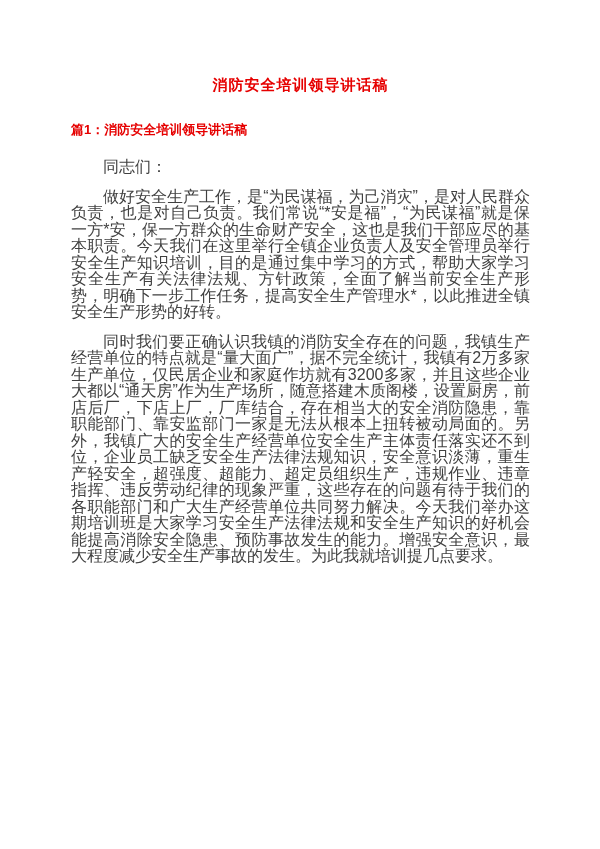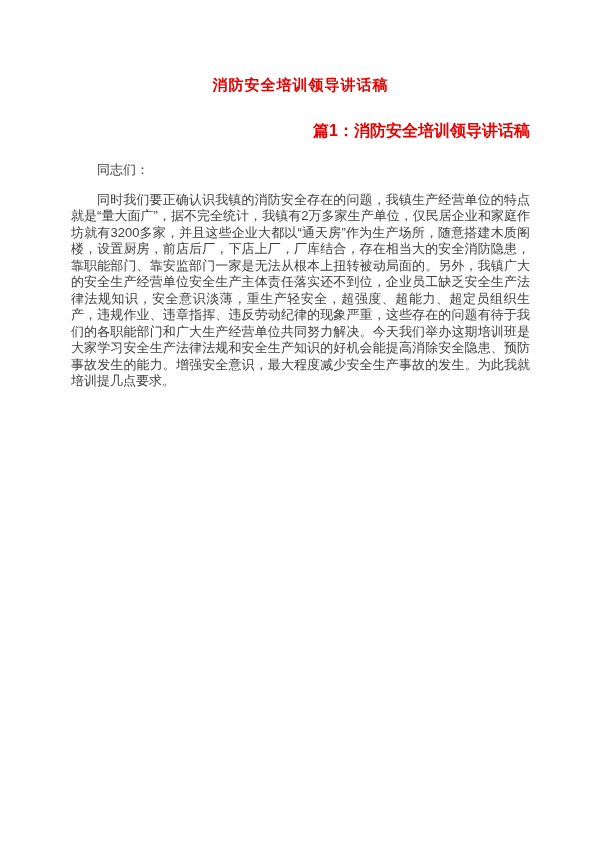--- a/index.html
+++ b/index.html
@@ -21,44 +21,45 @@
   .doc-title {
     margin: 0 0 26px 0;
     text-align: center;
     font-size: 15px;
     font-weight: bold;
     letter-spacing: 1px;
     color: var(--accent-red, #e60000);
   }
   .section-heading {
     margin: 0 0 20px 0;
-    text-align: right;
-    font-size: 16px;
+    text-align: left;
+    font-size: 13px;
     font-weight: bold;
     color: var(--accent-red, #e60000);
   }
   .doc-body {
     color: var(--body-text, #404040);
   }
   .para {
     margin: 0 0 13px 0;
-    font-size: 13px;
+    font-size: 16px;
     line-height: 16.5px;
     text-indent: 2em;
     text-align: justify;
     text-justify: inter-ideograph;
     word-break: break-all;
     color: var(--body-text, #404040);
   }
 </style>
 </head>
 <body>
 
 <div class="page">
   <h1 class="doc-title">消防安全培训领导讲话稿</h1>
 
   <h2 class="section-heading">篇1：消防安全培训领导讲话稿</h2>
 
   <div class="doc-body">
     <p class="para">同志们：</p>
+    <p class="para">做好安全生产工作，是“为民谋福，为己消灾”，是对人民群众负责，也是对自己负责。我们常说“*安是福”，“为民谋福”就是保一方*安，保一方群众的生命财产安全，这也是我们干部应尽的基本职责。今天我们在这里举行全镇企业负责人及安全管理员举行安全生产知识培训，目的是通过集中学习的方式，帮助大家学习安全生产有关法律法规、方针政策，全面了解当前安全生产形势，明确下一步工作任务，提高安全生产管理水*，以此推进全镇安全生产形势的好转。</p>
     <p class="para">同时我们要正确认识我镇的消防安全存在的问题，我镇生产经营单位的特点就是“量大面广”，据不完全统计，我镇有2万多家生产单位，仅民居企业和家庭作坊就有3200多家，并且这些企业大都以“通天房”作为生产场所，随意搭建木质阁楼，设置厨房，前店后厂，下店上厂，厂库结合，存在相当大的安全消防隐患，靠职能部门、靠安监部门一家是无法从根本上扭转被动局面的。另外，我镇广大的安全生产经营单位安全生产主体责任落实还不到位，企业员工缺乏安全生产法律法规知识，安全意识淡薄，重生产轻安全，超强度、超能力、超定员组织生产，违规作业、违章指挥、违反劳动纪律的现象严重，这些存在的问题有待于我们的各职能部门和广大生产经营单位共同努力解决。今天我们举办这期培训班是大家学习安全生产法律法规和安全生产知识的好机会能提高消除安全隐患、预防事故发生的能力。增强安全意识，最大程度减少安全生产事故的发生。为此我就培训提几点要求。</p>
   </div>
 </div>
 
 </body></html>

